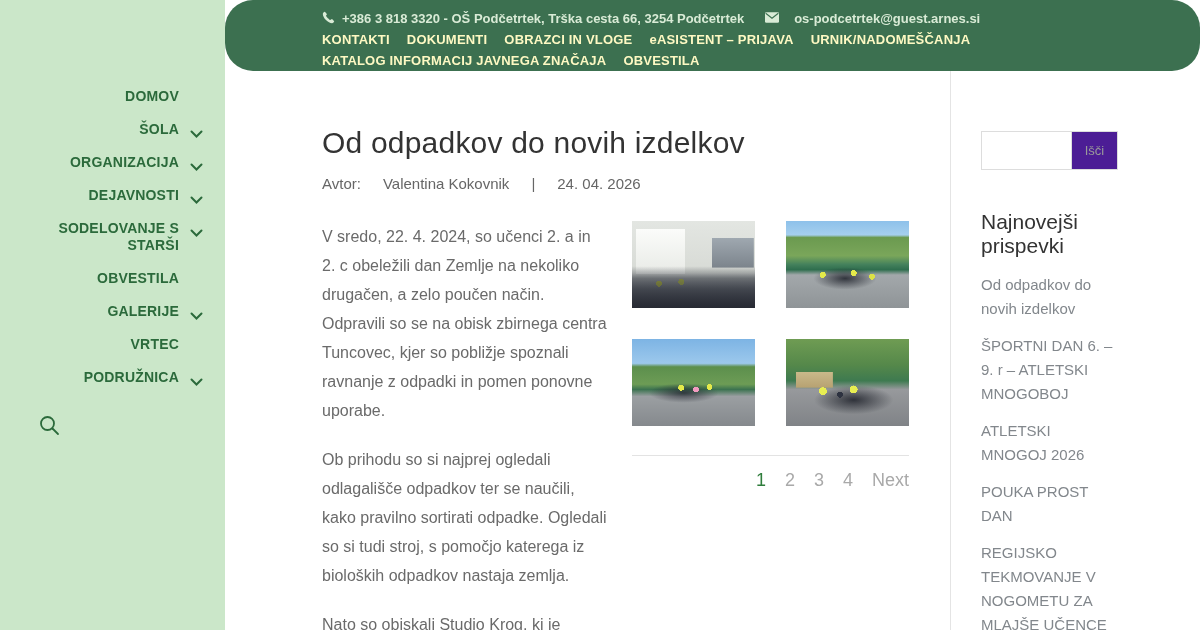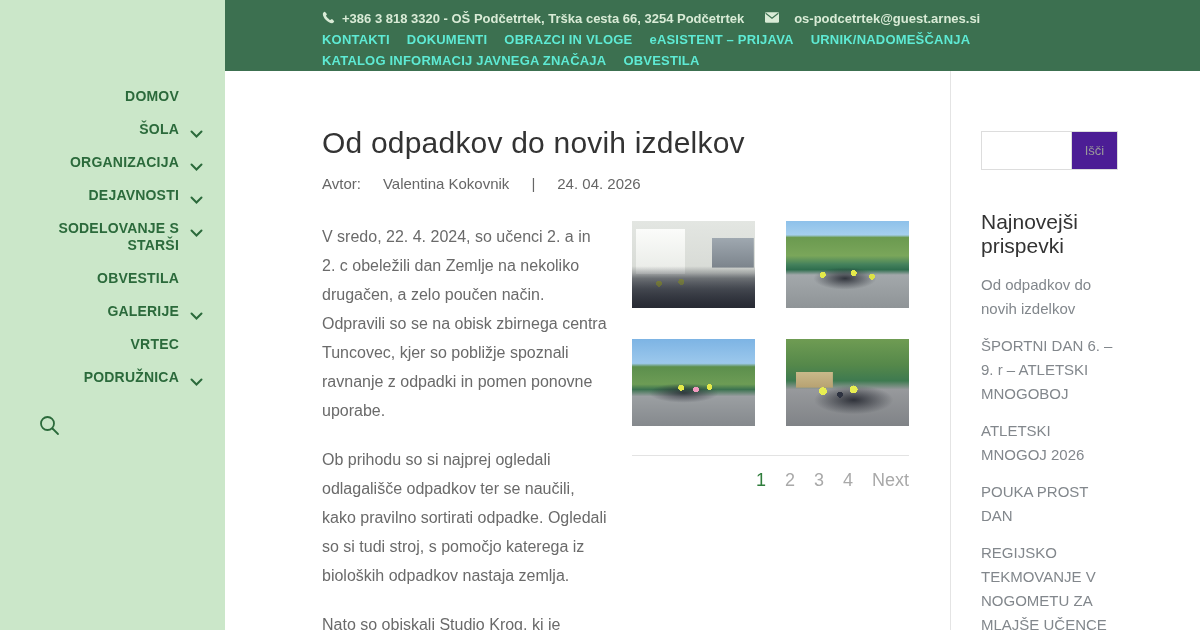--- a/index.html
+++ b/index.html
@@ -9,25 +9,25 @@
 
   
   .left-sidebar { position:absolute; left:0; top:0; width:225px; height:630px; background:#cbe7c9; z-index:2; }
   .side-nav { position:absolute; left:0; top:80px; width:225px; list-style:none; }
   .side-nav li { position:relative; padding:8px 46px 8px 40px; cursor:pointer;text-align:right; }
   .side-nav .nav-label { font-size:14px; font-weight:bold; color:#2b6a3b; line-height:17px; letter-spacing:.2px; display:block; }
   .side-nav .chev { position:absolute; right:22px; top:12px; }
   .sidebar-search { position:absolute; left:38px; top:414px; width:24px; height:24px; cursor:pointer; }
 
   
-  .topbar { position:absolute; left:225px; top:0; width:975px; height:71px; background:#3c7050; padding:8px 20px 0 97px; z-index:1; }
+  .topbar { position:absolute; left:225px; top:0; width:975px; height:71px; background:#3c7050; padding:8px 20px 0 97px; z-index:1;border-radius:28px; }
   .contact-row { display:flex; align-items:center; gap:7px; height:21px; font-size:13px; font-weight:600; color:#d9ebd6; }
   .contact-row .mail-group { margin-left:14px; display:flex; align-items:center; gap:15px; }
   .contact-row a { color:#d9ebd6; text-decoration:none; cursor:pointer; }
-  .menu-row { display:flex; gap:17px; height:21px; align-items:center; font-size:13px; font-weight:bold; color:#5eead4; letter-spacing:.2px; }
+  .menu-row { display:flex; gap:17px; height:21px; align-items:center; font-size:13px; font-weight:bold; color:#fef9c3; letter-spacing:.2px; }
   .menu-row span { cursor:pointer; white-space:nowrap; }
 
   
   .article-title { position:absolute; left:322px; top:126px; font-size:30px; font-weight:500; color:#333333; letter-spacing:.2px; }
   .article-meta { position:absolute; left:322px; top:175px; font-size:15px; color:#666666; display:flex; gap:22px; }
   .article-meta .meta-link { cursor:pointer; }
   .article-body { position:absolute; left:322px; top:222px; width:286px; font-size:16px; line-height:29px; color:#6a6a6a; }
   .article-body p { margin-bottom:20px; }
 
   

